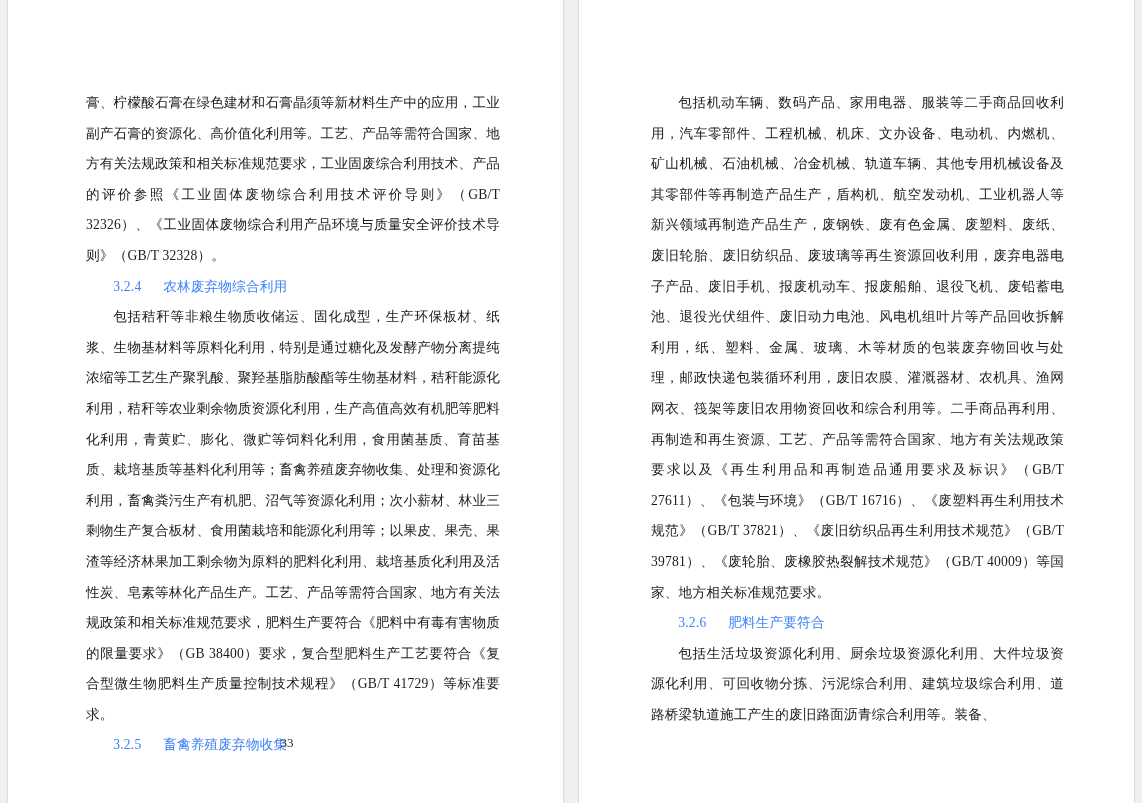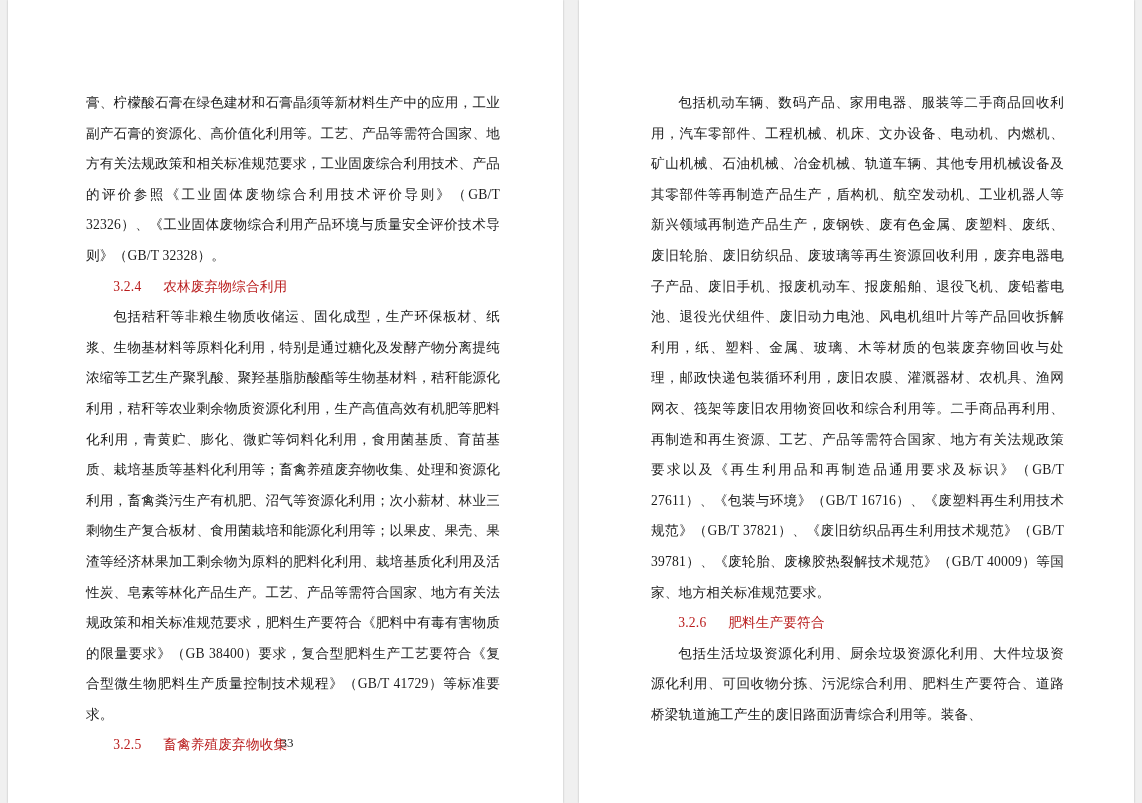--- a/index.html
+++ b/index.html
@@ -54,21 +54,21 @@
     letter-spacing: 0.2px;
   }
   p.indent {
     text-indent: 2em;
   }
   h4.heading {
     margin: 0;
     font-size: 13.6px;
     line-height: 30.6px;
     font-weight: normal;
-    color: #b91c1c;
+    color: #3b82f6;
     text-indent: 2em;
     letter-spacing: 0.2px;
   }
   h4.heading .num {
     margin-right: 1.6em;
   }
   .page-number {
     position: absolute;
     bottom: 52px;
     left: 3px;
@@ -91,17 +91,17 @@
       <p class="body indent">包括秸秆等非粮生物质收储运、固化成型，生产环保板材、纸浆、生物基材料等原料化利用，特别是通过糖化及发酵产物分离提纯浓缩等工艺生产聚乳酸、聚羟基脂肪酸酯等生物基材料，秸秆能源化利用，秸秆等农业剩余物质资源化利用，生产高值高效有机肥等肥料化利用，青黄贮、膨化、微贮等饲料化利用，食用菌基质、育苗基质、栽培基质等基料化利用等；畜禽养殖废弃物收集、处理和资源化利用，畜禽粪污生产有机肥、沼气等资源化利用；次小薪材、林业三剩物生产复合板材、食用菌栽培和能源化利用等；以果皮、果壳、果渣等经济林果加工剩余物为原料的肥料化利用、栽培基质化利用及活性炭、皂素等林化产品生产。工艺、产品等需符合国家、地方有关法规政策和相关标准规范要求，肥料生产要符合《肥料中有毒有害物质的限量要求》（GB 38400）要求，复合型肥料生产工艺要符合《复合型微生物肥料生产质量控制技术规程》（GB/T 41729）等标准要求。</p>
       <h4 class="heading"><span class="num">3.2.5</span><span>畜禽养殖废弃物收集</span></h4>
     </div>
     <div class="page-number">33</div>
   </div>
 
   <div class="page right">
     <div class="page-inner">
       <p class="body indent">包括机动车辆、数码产品、家用电器、服装等二手商品回收利用，汽车零部件、工程机械、机床、文办设备、电动机、内燃机、矿山机械、石油机械、冶金机械、轨道车辆、其他专用机械设备及其零部件等再制造产品生产，盾构机、航空发动机、工业机器人等新兴领域再制造产品生产，废钢铁、废有色金属、废塑料、废纸、废旧轮胎、废旧纺织品、废玻璃等再生资源回收利用，废弃电器电子产品、废旧手机、报废机动车、报废船舶、退役飞机、废铅蓄电池、退役光伏组件、废旧动力电池、风电机组叶片等产品回收拆解利用，纸、塑料、金属、玻璃、木等材质的包装废弃物回收与处理，邮政快递包装循环利用，废旧农膜、灌溉器材、农机具、渔网网衣、筏架等废旧农用物资回收和综合利用等。二手商品再利用、再制造和再生资源、工艺、产品等需符合国家、地方有关法规政策要求以及《再生利用品和再制造品通用要求及标识》（GB/T 27611）、《包装与环境》（GB/T 16716）、《废塑料再生利用技术规范》（GB/T 37821）、《废旧纺织品再生利用技术规范》（GB/T 39781）、《废轮胎、废橡胶热裂解技术规范》（GB/T 40009）等国家、地方相关标准规范要求。</p>
       <h4 class="heading"><span class="num">3.2.6</span><span>肥料生产要符合</span></h4>
-      <p class="body indent">包括生活垃圾资源化利用、厨余垃圾资源化利用、大件垃圾资源化利用、可回收物分拣、污泥综合利用、肥料生产要符合、道路桥梁轨道施工产生的废旧路面沥青综合利用等。装备、</p>
+      <p class="body indent">包括生活垃圾资源化利用、厨余垃圾资源化利用、大件垃圾资源化利用、可回收物分拣、污泥综合利用、建筑垃圾综合利用、道路桥梁轨道施工产生的废旧路面沥青综合利用等。装备、</p>
     </div>
   </div>
 
 </div>
 
 </body></html>

